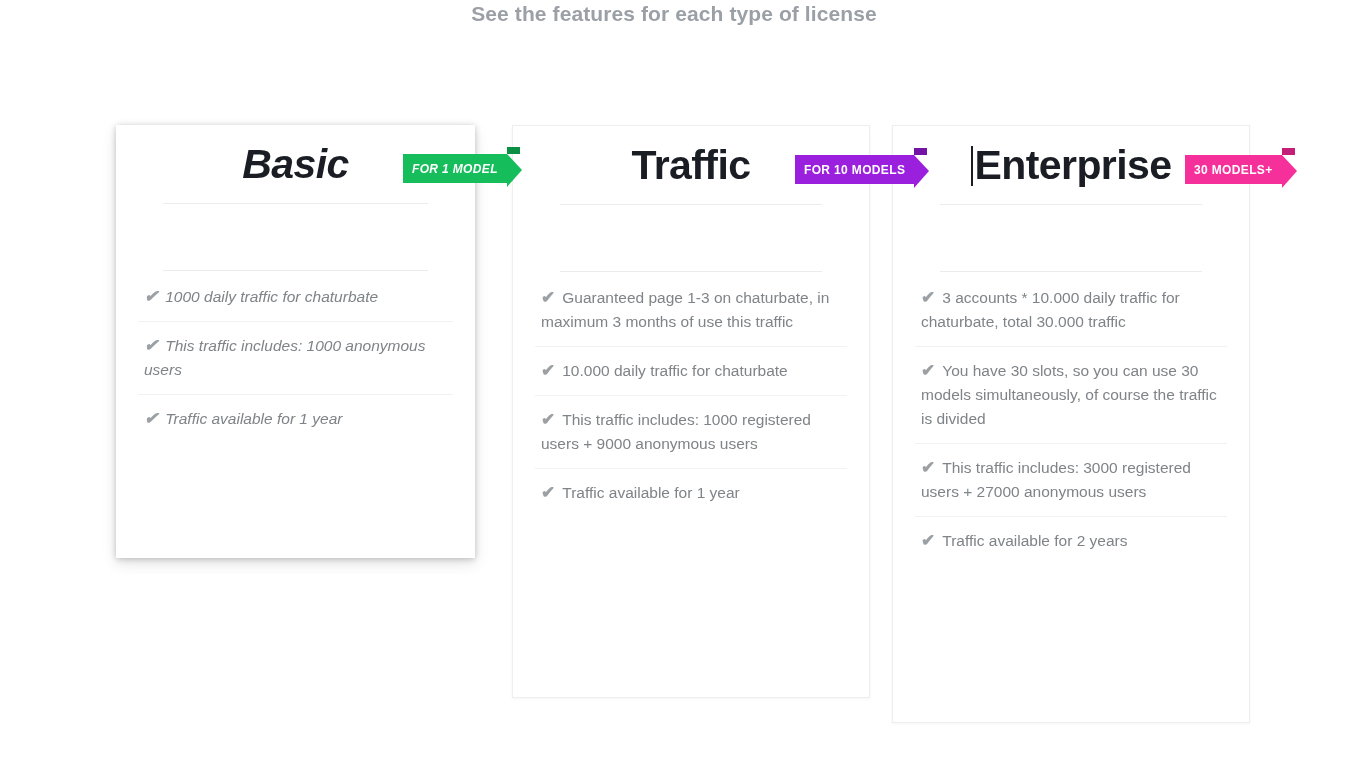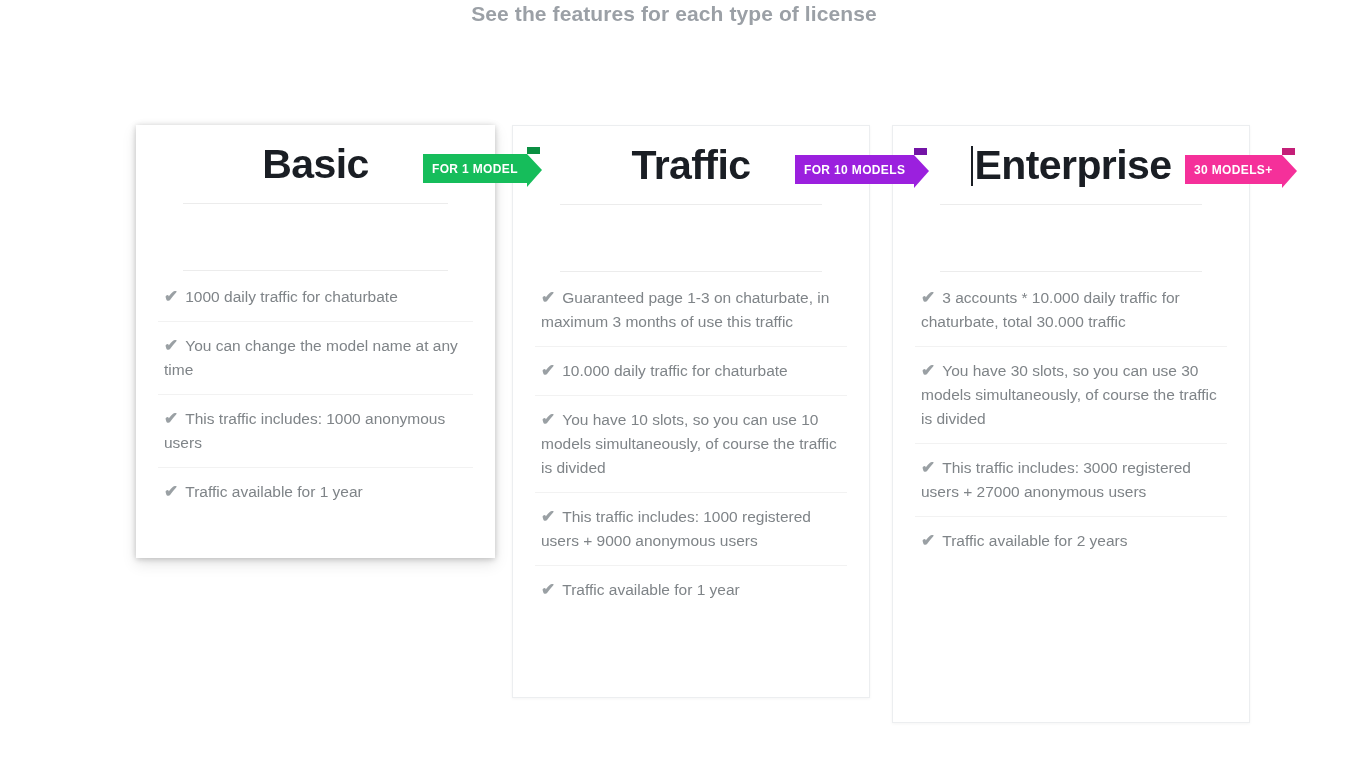--- a/index.html
+++ b/index.html
@@ -42,25 +42,26 @@
     height: 620px;
   }
 
   .card {
     position: absolute;
     background: #ffffff;
     padding: 0 22px;
   }
 
   .card-basic {
-    left: 136px;
+    left: 116px;
     top: 0;
     width: 359px;
     height: 433px;
     box-shadow: 0 1px 6px rgba(0,0,0,0.22), 0 6px 14px rgba(0,0,0,0.10);
+    font-style: italic;
   }
 
   .card-premium {
     left: 512px;
     top: 0;
     width: 358px;
     height: 573px;
     border: 1px solid #eceef0;
     box-shadow: 0 1px 3px rgba(0,0,0,0.045);
   }
@@ -204,23 +205,20 @@
       </div>
       <div class="rule"></div>
       <div class="price-zone"></div>
       <div class="rule"></div>
 
       <div class="features">
         <div class="feature">
           <span class="check">✔</span><span>1000 daily traffic for chaturbate</span>
         </div>
         <div class="feature">
-          <span class="check">✔</span><span>You can change the model name at any time</span>
-        </div>
-        <div class="feature">
           <span class="check">✔</span><span>This traffic includes: 1000 anonymous users</span>
         </div>
         <div class="feature">
           <span class="check">✔</span><span>Traffic available for 1 year</span>
         </div>
       </div>
     </div>
 
     <div class="card card-premium">
       <div class="card-head">
@@ -236,23 +234,20 @@
       <div class="rule"></div>
 
       <div class="features">
         <div class="feature">
           <span class="check">✔</span><span>Guaranteed page 1-3 on chaturbate, in maximum 3 months of use this traffic</span>
         </div>
         <div class="feature">
           <span class="check">✔</span><span>10.000 daily traffic for chaturbate</span>
         </div>
         <div class="feature">
-          <span class="check">✔</span><span>You have 10 slots, so you can use 10 models simultaneously, of course the traffic is divided</span>
-        </div>
-        <div class="feature">
           <span class="check">✔</span><span>This traffic includes: 1000 registered users + 9000 anonymous users</span>
         </div>
         <div class="feature">
           <span class="check">✔</span><span>Traffic available for 1 year</span>
         </div>
       </div>
     </div>
 
     <div class="card card-enterprise">
       <div class="card-head">

